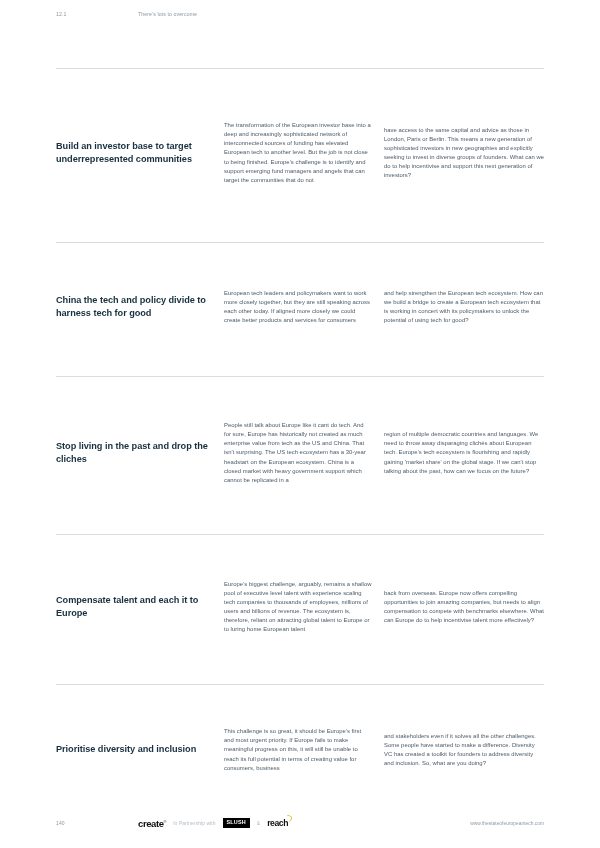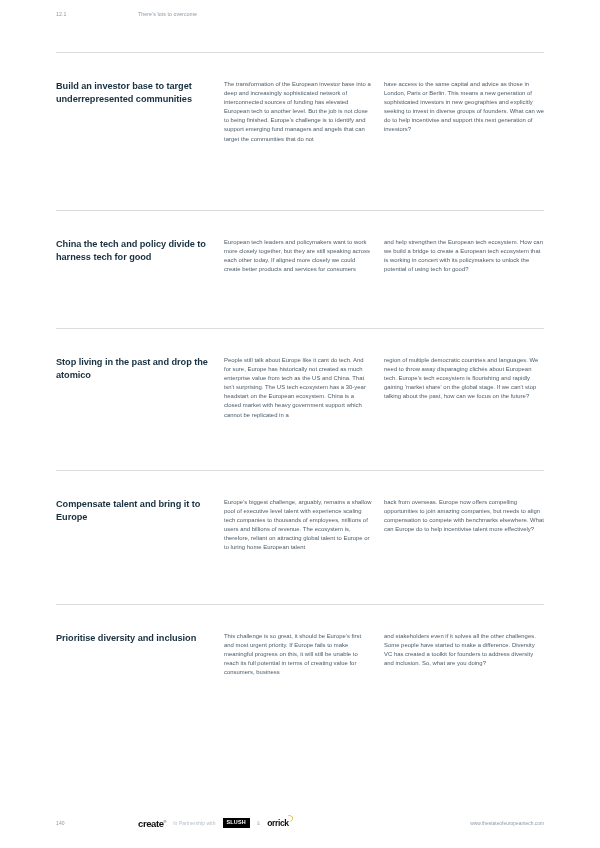--- a/index.html
+++ b/index.html
@@ -51,22 +51,23 @@
   .rows {
     position: absolute;
     top: 52px;
     left: 56px;
     width: 488px;
   }
 
   .row {
     display: flex;
     border-top: 0.7px solid #d9dde0;
-    padding-top: 27px;
-    align-items: flex-start;
+    padding-top: 11px;
+    align-items: center;
+    margin-top: 16px;
   }
 
   .row-heading {
     width: 168px;
     flex: none;
     padding-right: 14px;
     font-size: 9.2px;
     line-height: 13.4px;
     font-weight: bold;
     letter-spacing: -0.05px;
@@ -191,27 +192,27 @@
       <div class="row-col last">have access to the same capital and advice as those in London, Paris or Berlin. This means a new generation of sophisticated investors in new geographies and explicitly seeking to invest in diverse groups of founders. What can we do to help incentivise and support this next generation of investors?</div>
     </div>
 
     <div class="row r2">
       <div class="row-heading">China the tech and policy divide to harness tech for good</div>
       <div class="row-col">European tech leaders and policymakers want to work more closely together, but they are still speaking across each other today. If aligned more closely we could create better products and services for consumers</div>
       <div class="row-col last">and help strengthen the European tech ecosystem. How can we build a bridge to create a European tech ecosystem that is working in concert with its policymakers to unlock the potential of using tech for good?</div>
     </div>
 
     <div class="row r3">
-      <div class="row-heading">Stop living in the past and drop the atomico</div>
+      <div class="row-heading">Stop living in the past and drop the cliches</div>
       <div class="row-col">People still talk about Europe like it cant do tech. And for sure, Europe has historically not created as much enterprise value from tech as the US and China. That isn't surprising. The US tech ecosystem has a 30-year headstart on the European ecosystem. China is a closed market with heavy government support which cannot be replicated in a</div>
       <div class="row-col last">region of multiple democratic countries and languages. We need to throw away disparaging clichés about European tech. Europe's tech ecosystem is flourishing and rapidly gaining 'market share' on the global stage. If we can't stop talking about the past, how can we focus on the future?</div>
     </div>
 
     <div class="row r4">
-      <div class="row-heading">Compensate talent and bring it to Europe</div>
+      <div class="row-heading">Compensate talent and each it to Europe</div>
       <div class="row-col">Europe's biggest challenge, arguably, remains a shallow pool of executive level talent with experience scaling tech companies to thousands of employees, millions of users and billions of revenue. The ecosystem is, therefore, reliant on attracting global talent to Europe or to luring home European talent</div>
       <div class="row-col last">back from overseas. Europe now offers compelling opportunities to join amazing companies, but needs to align compensation to compete with benchmarks elsewhere. What can Europe do to help incentivise talent more effectively?</div>
     </div>
 
     <div class="row r5">
       <div class="row-heading">Prioritise diversity and inclusion</div>
       <div class="row-col">This challenge is so great, it should be Europe's first and most urgent priority. If Europe fails to make meaningful progress on this, it will still be unable to reach its full potential in terms of creating value for consumers, business</div>
       <div class="row-col last">and stakeholders even if it solves all the other challenges. Some people have started to make a difference. Diversity VC has created a toolkit for founders to address diversity and inclusion. So, what are you doing?</div>
     </div>
 
@@ -222,19 +223,19 @@
 
     <div class="footer-center">
       <div class="logo-atomico"><span>create</span><span class="reg">®</span></div>
 
       <div class="footer-partner">In Partnership with</div>
 
       <div class="logo-slush">SLUSH</div>
 
       <div class="footer-amp">&amp;</div>
 
-      <div class="logo-orrick"><span>orrick</span><span class="swoosh"></span></div>
+      <div class="logo-orrick"><span>reach</span><span class="swoosh"></span></div>
     </div>
 
     <div class="footer-url">www.thestateofeuropeantech.com</div>
   </div>
 
 </div>
 
 </body></html>

